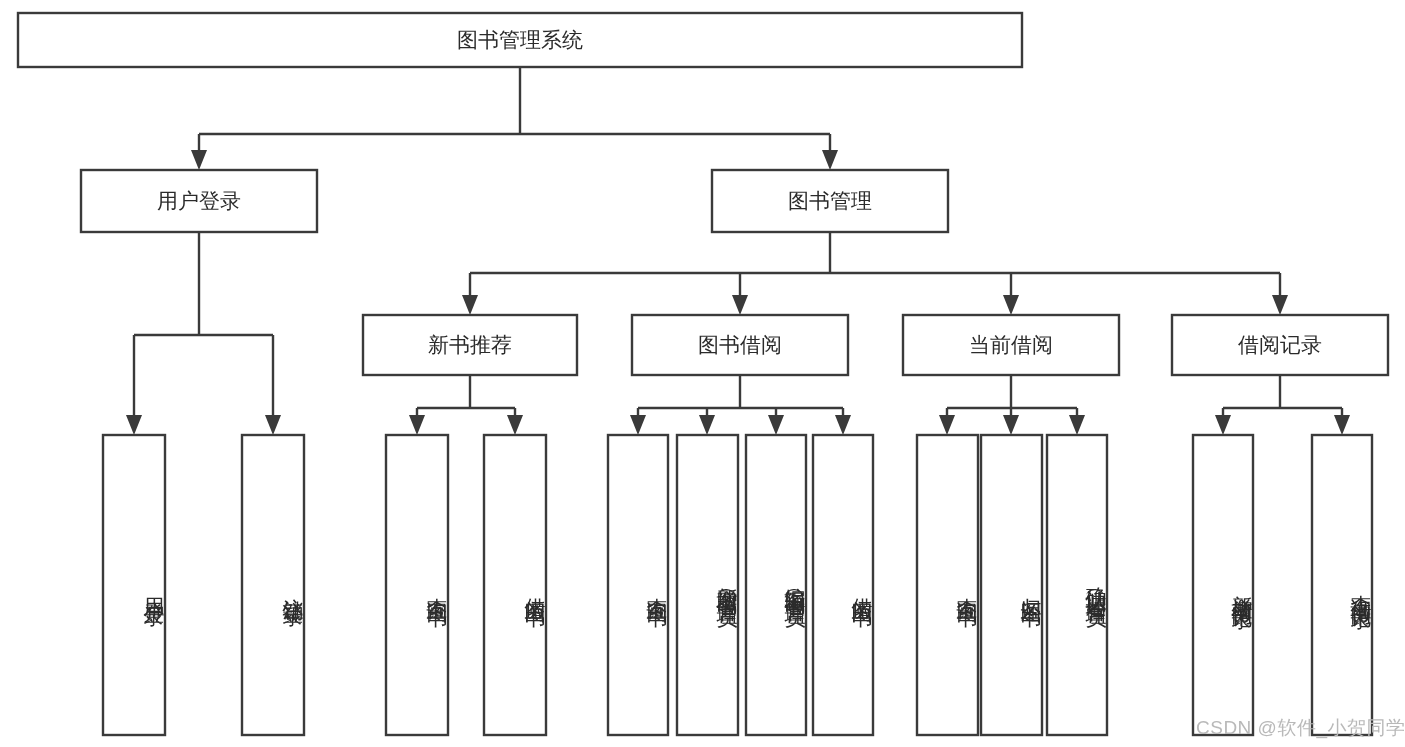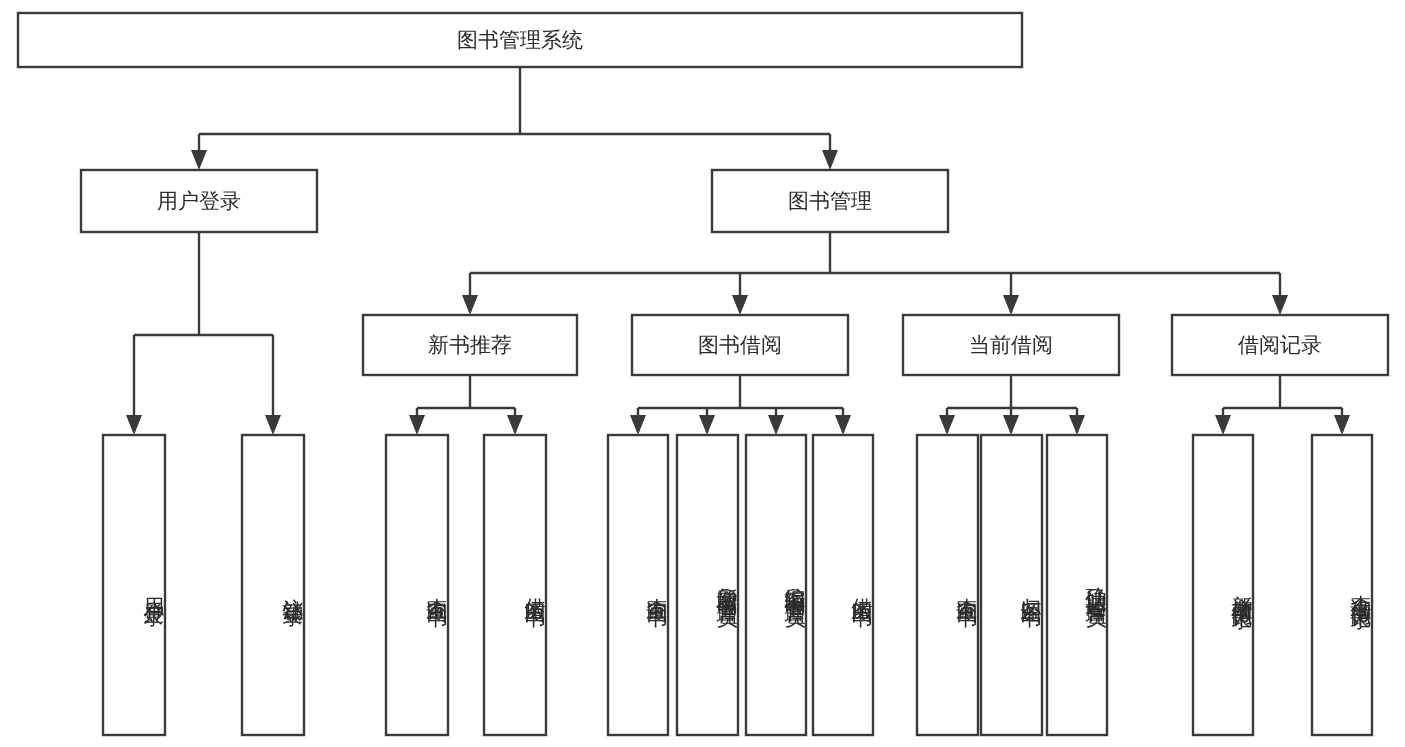--- a/index.html
+++ b/index.html
@@ -216,14 +216,15 @@
   <div class="leaf-label" style="left:608px; top:452px; width:60px; height:270px;">查询图书</div>
   <div class="leaf-label" style="left:677px; top:441px; width:61px; height:285px;">新增图书（管理员）</div>
   <div class="leaf-label" style="left:746px; top:441px; width:60px; height:285px;">编辑图书（管理员）</div>
   <div class="leaf-label" style="left:813px; top:452px; width:60px; height:270px;">借阅图书</div>
   <div class="leaf-label" style="left:917px; top:452px; width:61px; height:270px;">查询图书</div>
   <div class="leaf-label" style="left:981px; top:452px; width:61px; height:270px;">归还图书</div>
   <div class="leaf-label" style="left:1047px; top:441px; width:60px; height:285px;">确认归还（管理员）</div>
   <div class="leaf-label" style="left:1193px; top:448px; width:60px; height:278px;">新增借阅记录</div>
   <div class="leaf-label" style="left:1312px; top:448px; width:60px; height:278px;">查询借阅记录</div>
 
+  <div class="watermark" style="left:1196px; top:715px;">CSDN @软件_小贺同学</div>
 
 </div>
 
 </body></html>

